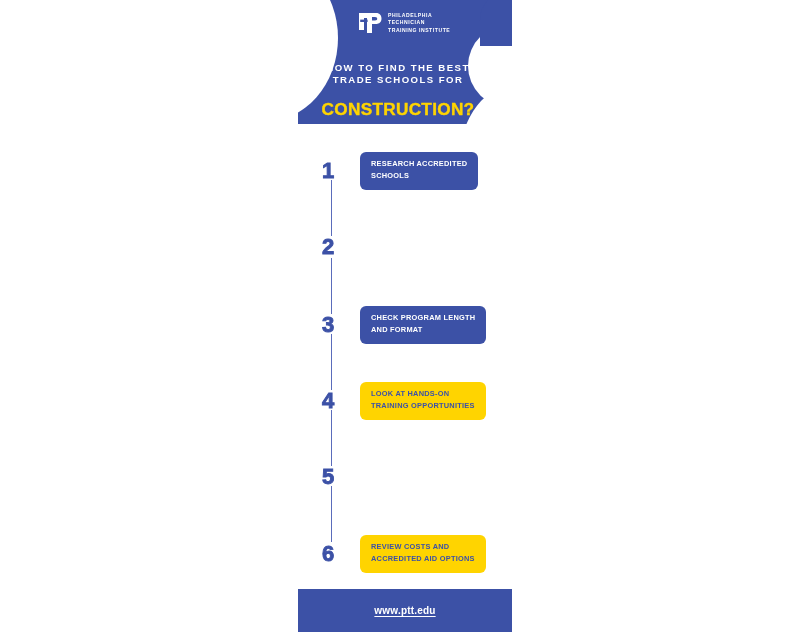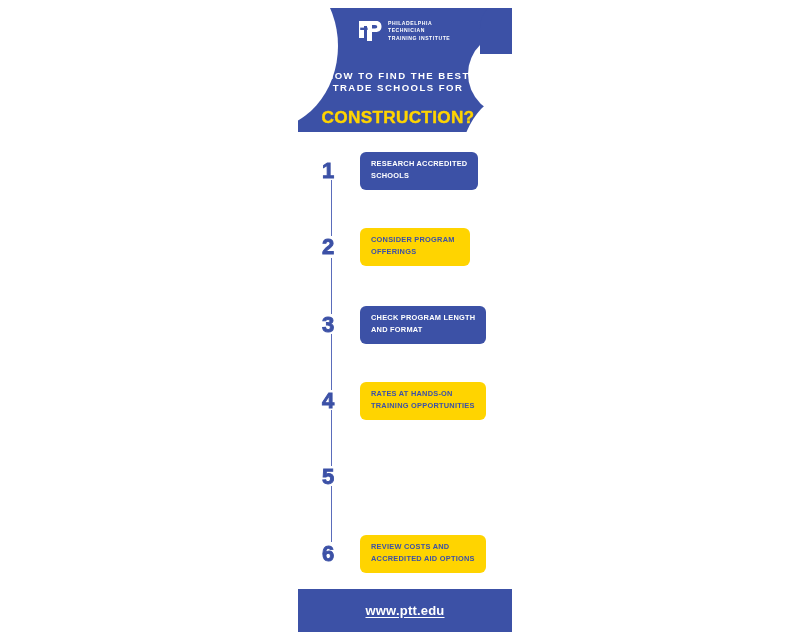--- a/index.html
+++ b/index.html
@@ -20,21 +20,21 @@
     left: 298px;
     top: 0;
     width: 214px;
     height: 632px;
   }
 
   
   .header {
     position: absolute;
     left: 0;
-    top: 8px;
+    top: 0;
     width: 214px;
     height: 124px;
     background: #3c51a6;
     overflow: hidden;
   }
   
   .swoosh-left {
     position: absolute;
     left: -34px;
     top: -46px;
@@ -183,21 +183,21 @@
     bottom: 0;
     width: 214px;
     height: 43px;
     background: #3c51a6;
     display: flex;
     align-items: center;
     justify-content: center;
   }
   .footer-url {
     color: #ffffff;
-    font-size: 13px;
+    font-size: 10px;
     font-weight: 700;
     letter-spacing: 0.2px;
     text-decoration: underline;
     text-underline-offset: 2px;
   }
 </style>
 </head>
 <body>
 
 <div id="poster">
@@ -242,38 +242,34 @@
     <div class="step" style="top:22px;">
       <div class="step-num">1</div>
       <div class="step-pill pill-blue">
         <span>RESEARCH ACCREDITED</span>
         <span>SCHOOLS</span>
       </div>
     </div>
 
     <div class="step" style="top:98px;">
       <div class="step-num">2</div>
-      <div class="step-pill pill-yellow">
-        <span>CONSIDER PROGRAM</span>
-        <span>OFFERINGS</span>
-      </div>
     </div>
 
     <div class="step" style="top:176px;">
       <div class="step-num">3</div>
       <div class="step-pill pill-blue">
         <span>CHECK PROGRAM LENGTH</span>
         <span>AND FORMAT</span>
       </div>
     </div>
 
     <div class="step" style="top:252px;">
       <div class="step-num">4</div>
       <div class="step-pill pill-yellow">
-        <span>RATES AT HANDS-ON</span>
+        <span>LOOK AT HANDS-ON</span>
         <span>TRAINING OPPORTUNITIES</span>
       </div>
     </div>
 
     <div class="step" style="top:328px;">
       <div class="step-num">5</div>
     </div>
 
     <div class="step" style="top:405px;">
       <div class="step-num">6</div>

